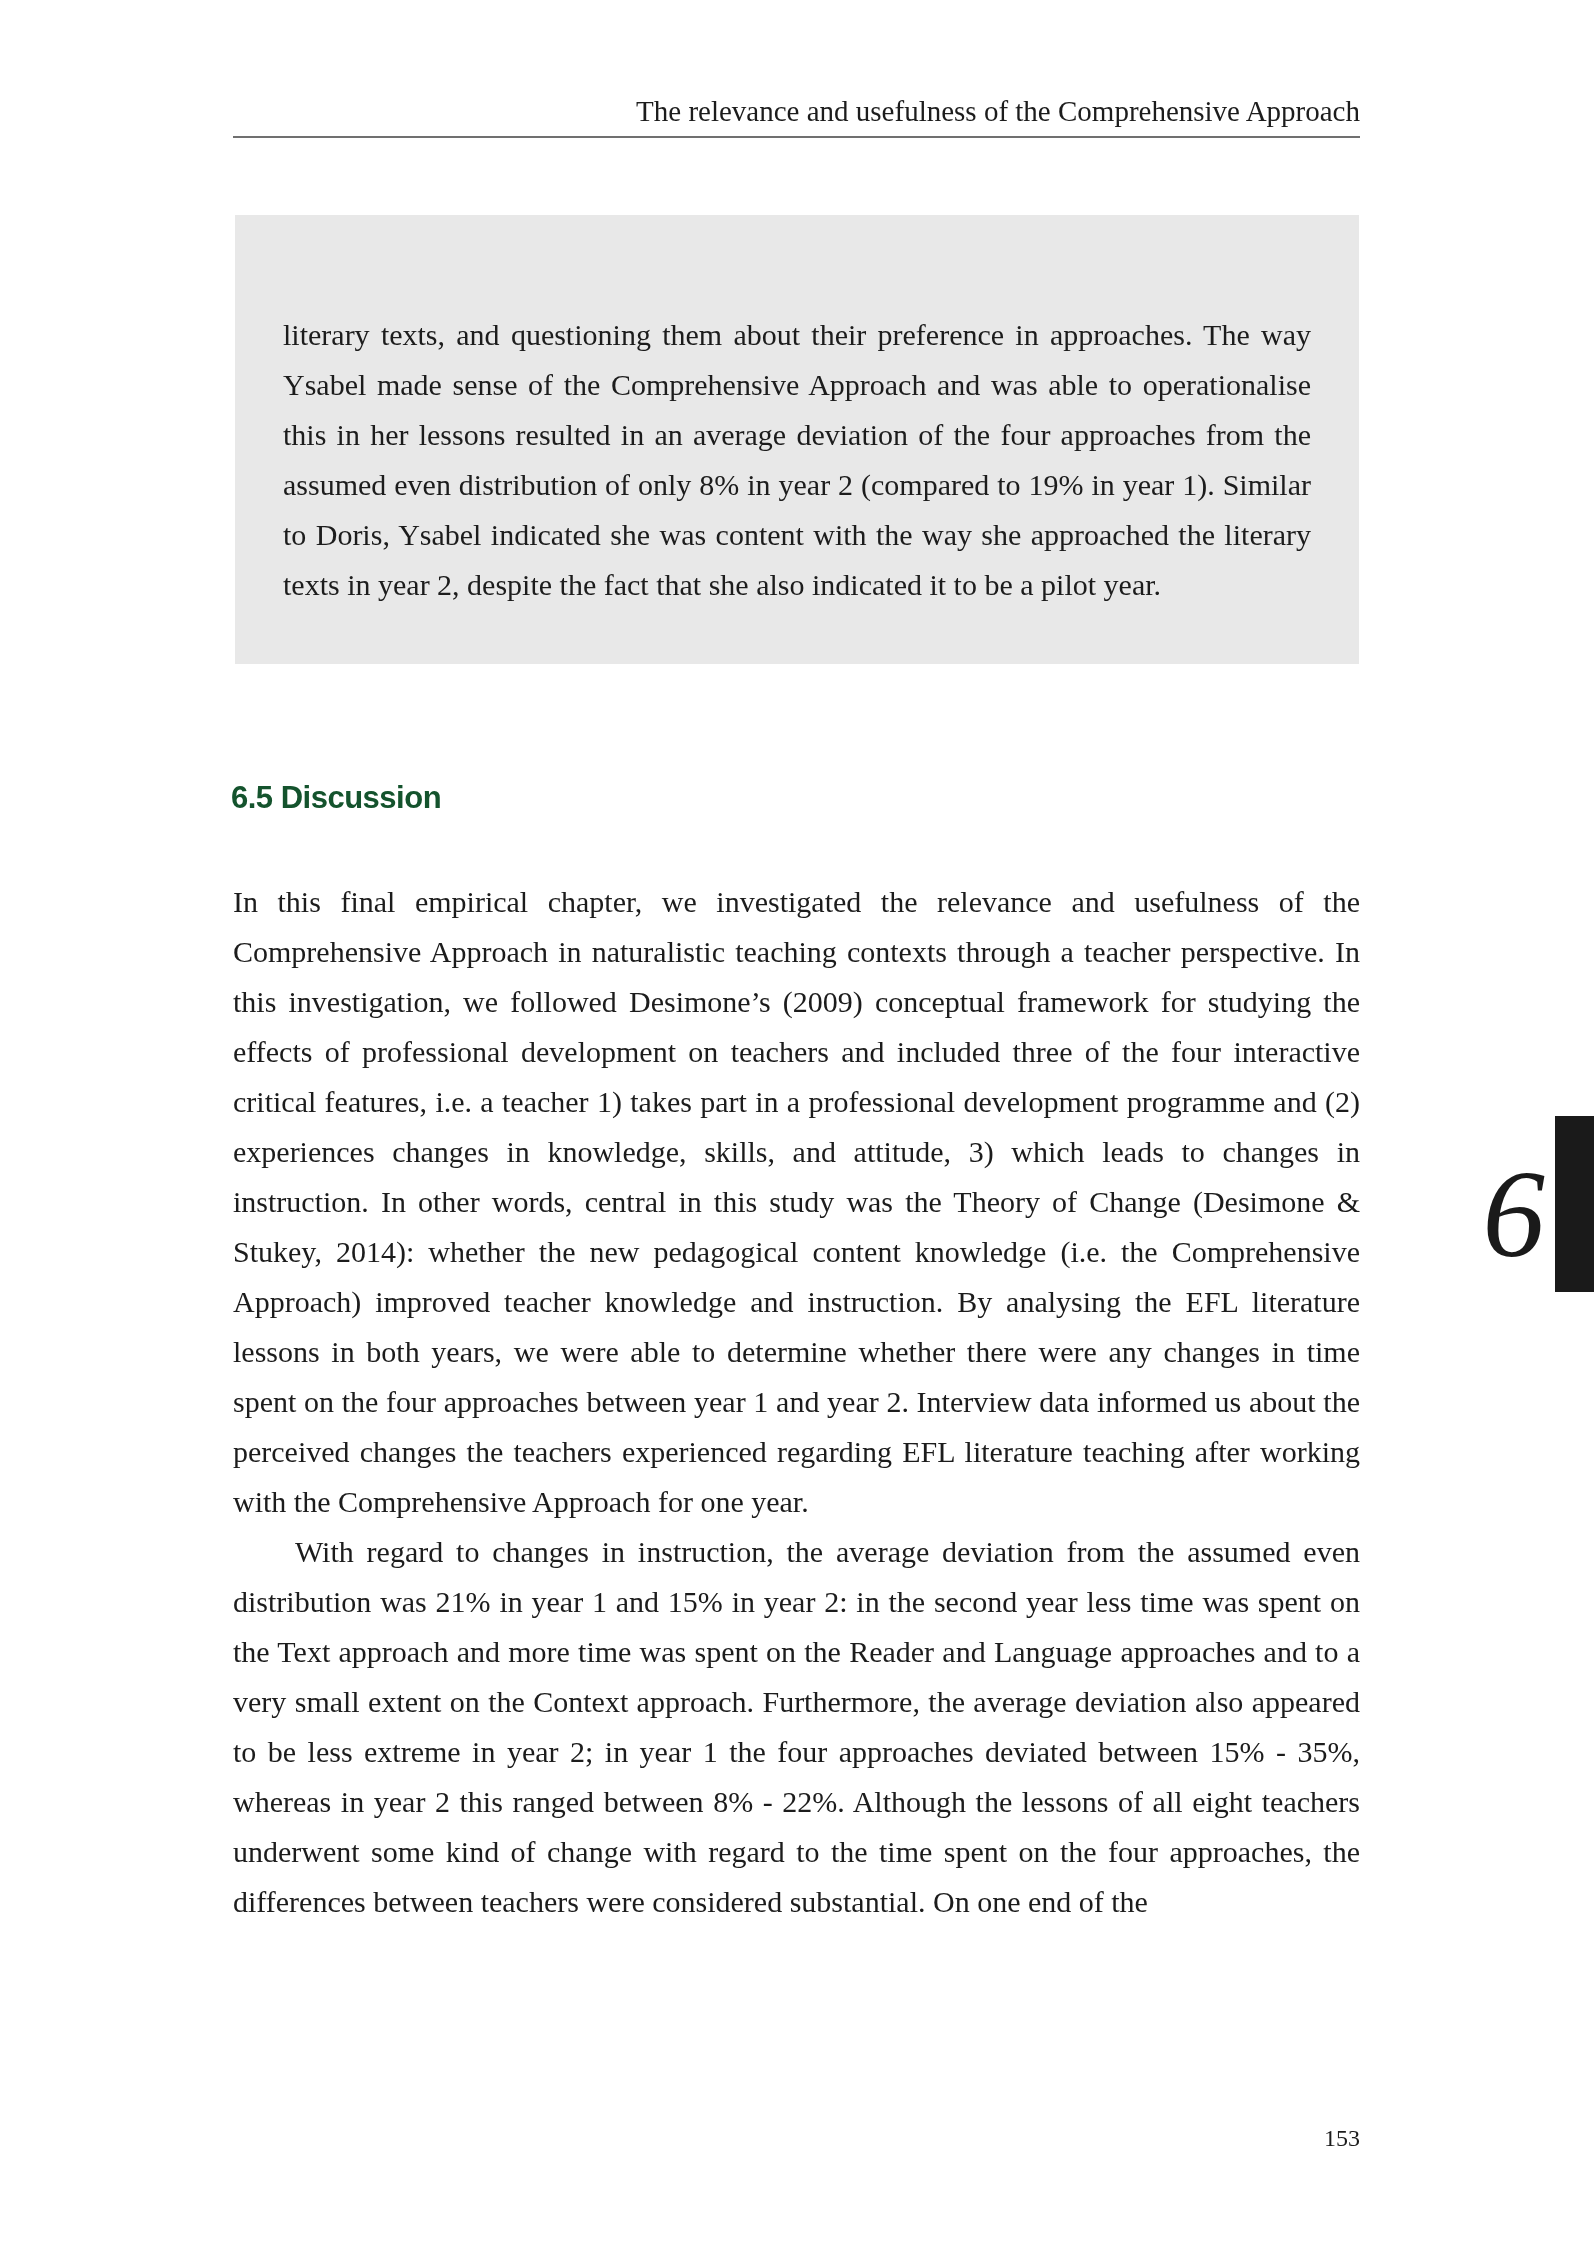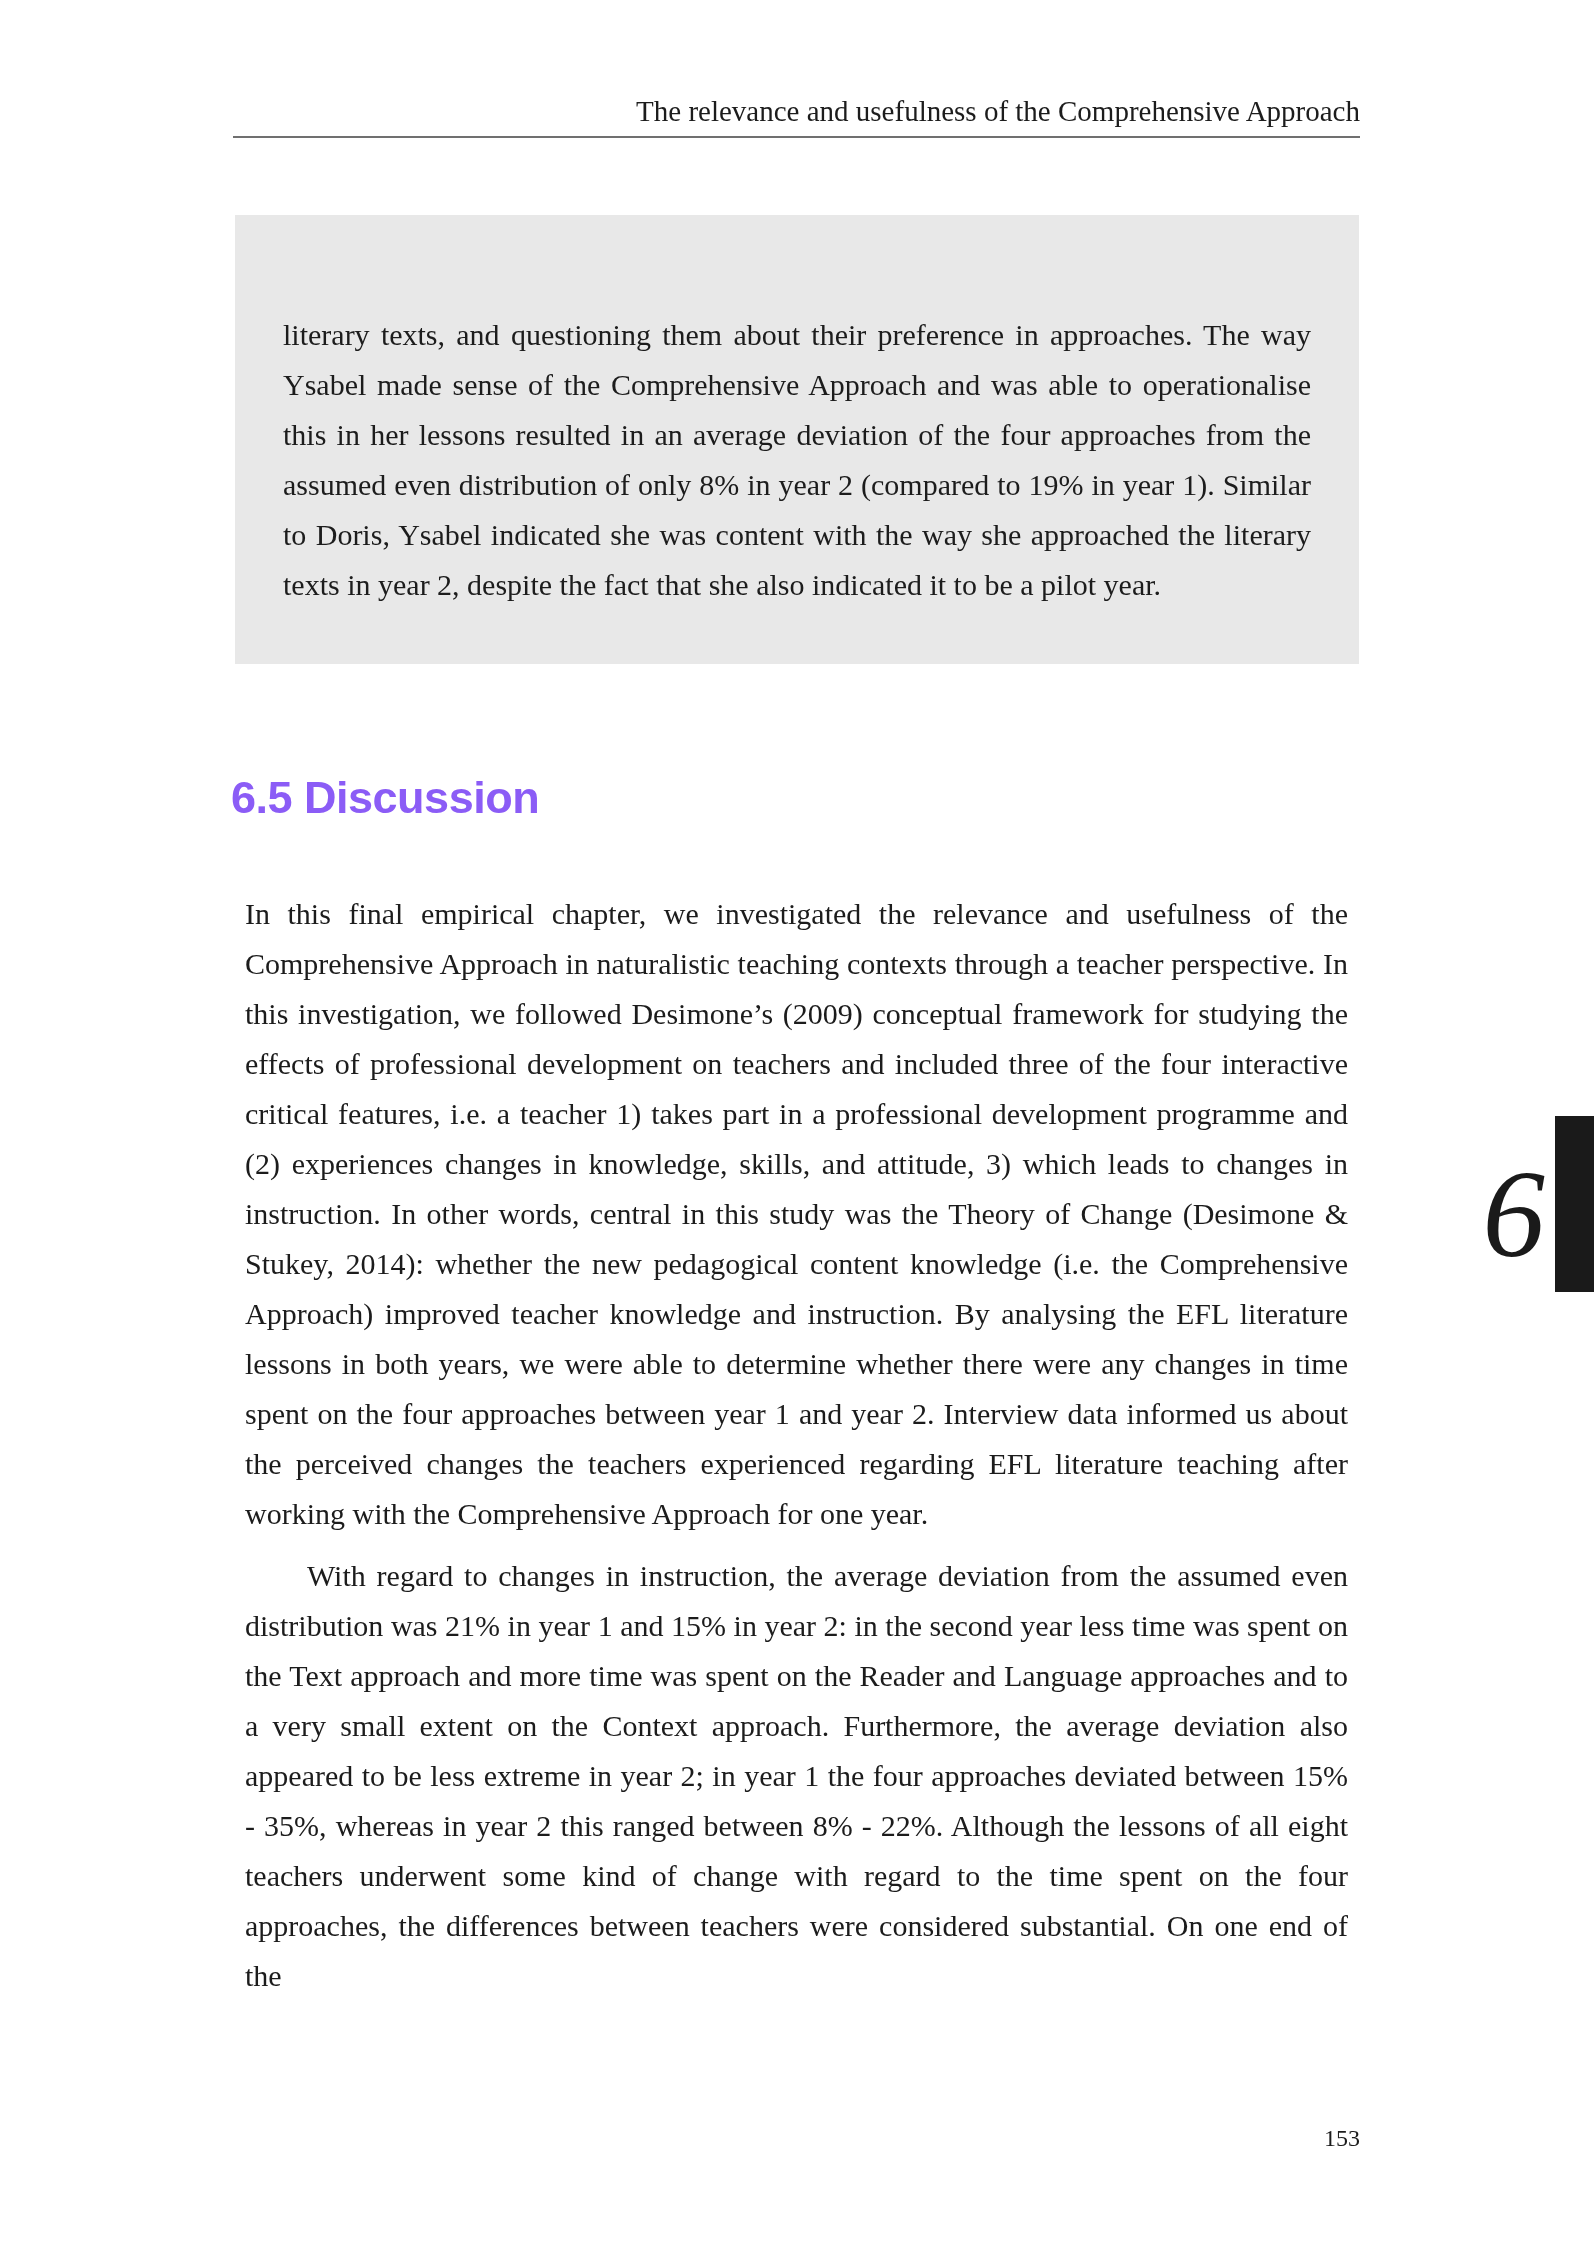--- a/index.html
+++ b/index.html
@@ -57,35 +57,35 @@
   }
 
   
   .section-heading {
     position: absolute;
     left: 231px;
     top: 772px;
     margin: 0;
     font-family: "Liberation Sans", sans-serif;
     font-weight: 700;
-    font-size: 45px;
+    font-size: 31px;
     line-height: 52px;
     letter-spacing: -0.5px;
-    color: #8b5cf6;
+    color: #14532d;
   }
 
   
   .body-text {
     position: absolute;
     left: 233px;
     top: 877px;
     width: 1127px;
   }
   .body-text p {
-    margin: 12px;
+    margin: 0;
     font-size: 30px;
     line-height: 50px;
     text-align: justify;
     color: #1c1c1c;
   }
   .body-text p.indented {
     text-indent: 62px;
   }
 
   

